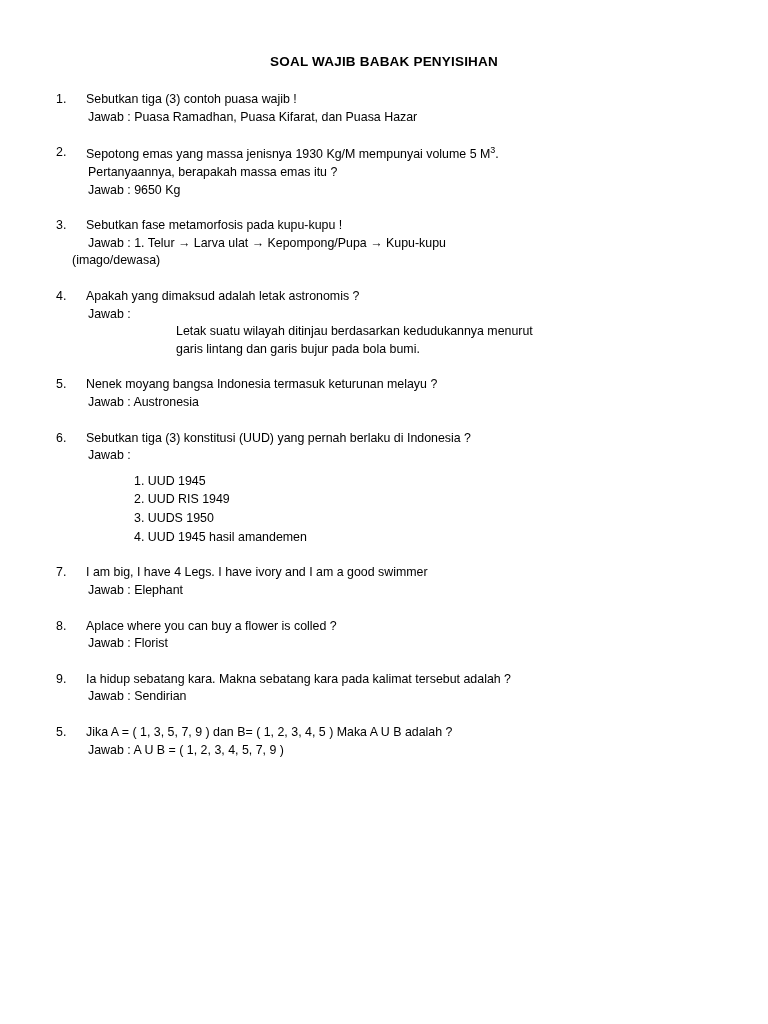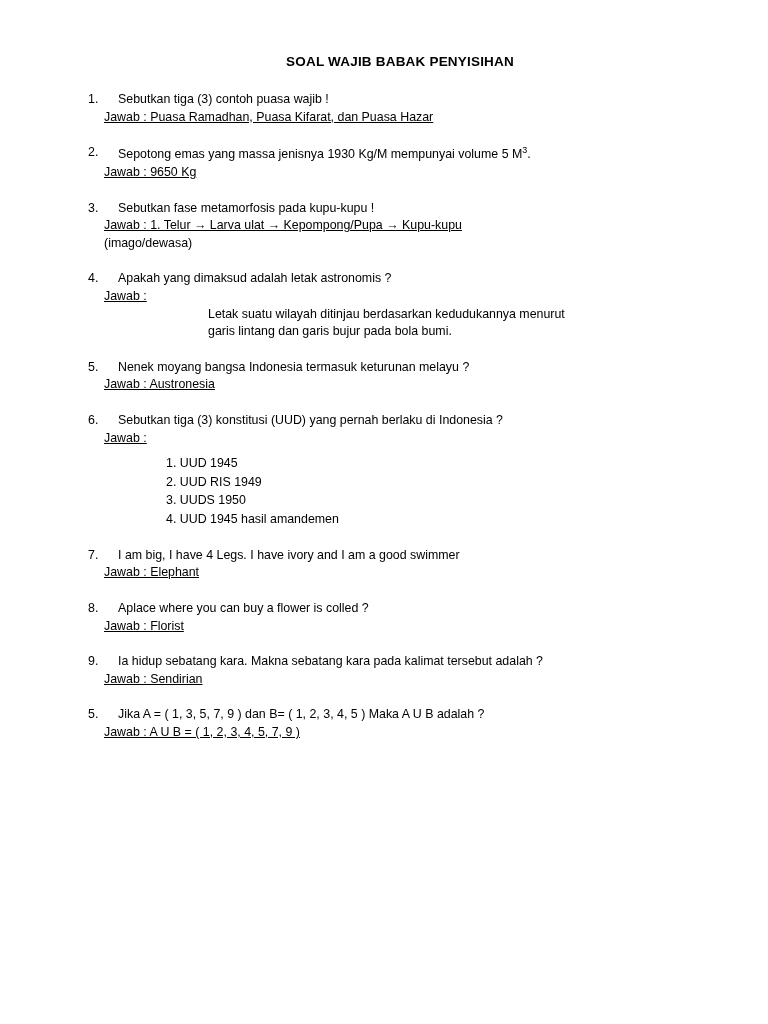--- a/index.html
+++ b/index.html
@@ -12,21 +12,21 @@
     height: 1024px;
     font-family: "Liberation Sans", sans-serif;
     color: #000000;
     position: relative;
     overflow: hidden;
   }
   .page {
     width: 768px;
     height: 1024px;
     box-sizing: border-box;
-    padding: 40px 56px 40px 88px;
+    padding: 40px 56px 40px 56px;
     position: relative;
   }
   .doc-title {
     text-align: center;
     font-weight: bold;
     font-size: 13.5px;
     letter-spacing: 0.2px;
     margin: 14px 0 22px 0;
   }
   .qblock {
@@ -41,22 +41,21 @@
   }
   .qnum {
     width: 30px;
     flex: 0 0 30px;
     font-size: 12.4px;
   }
   .qtext {
     flex: 1 1 auto;
   }
   .aline {
-    margin-left: 16px;
-    text-decoration: underline;
+    margin-left: 32px;
   }
   .wrapline {
     margin-left: 16px;
   }
   .sub-list {
     margin-left: 78px;
     margin-top: 8px;
   }
   .sub-item {
     margin: 1px 0;
@@ -84,20 +83,21 @@
     <div class="aline">Jawab  :   Puasa Ramadhan,   Puasa Kifarat,     dan Puasa Hazar</div>
   </div>
 
   <div class="qblock">
     <div class="qline">
       <span class="qnum">2.</span>
       <span class="qtext">
         <span>Sepotong emas yang massa jenisnya 1930 Kg/M mempunyai  volume  5 M</span><sup>3</sup><span>.</span>
       </span>
     </div>
+    <div class="aline">Pertanyaannya, berapakah massa emas itu ?</div>
     <div class="aline">Jawab  :  9650 Kg</div>
   </div>
 
   <div class="qblock">
     <div class="qline">
       <span class="qnum">3.</span>
       <span class="qtext">Sebutkan fase metamorfosis pada kupu-kupu  !</span>
     </div>
     <div class="aline">Jawab  : 1.   Telur →   Larva ulat   → Kepompong/Pupa → Kupu-kupu</div>
     <div class="wrapline">(imago/dewasa)</div>

